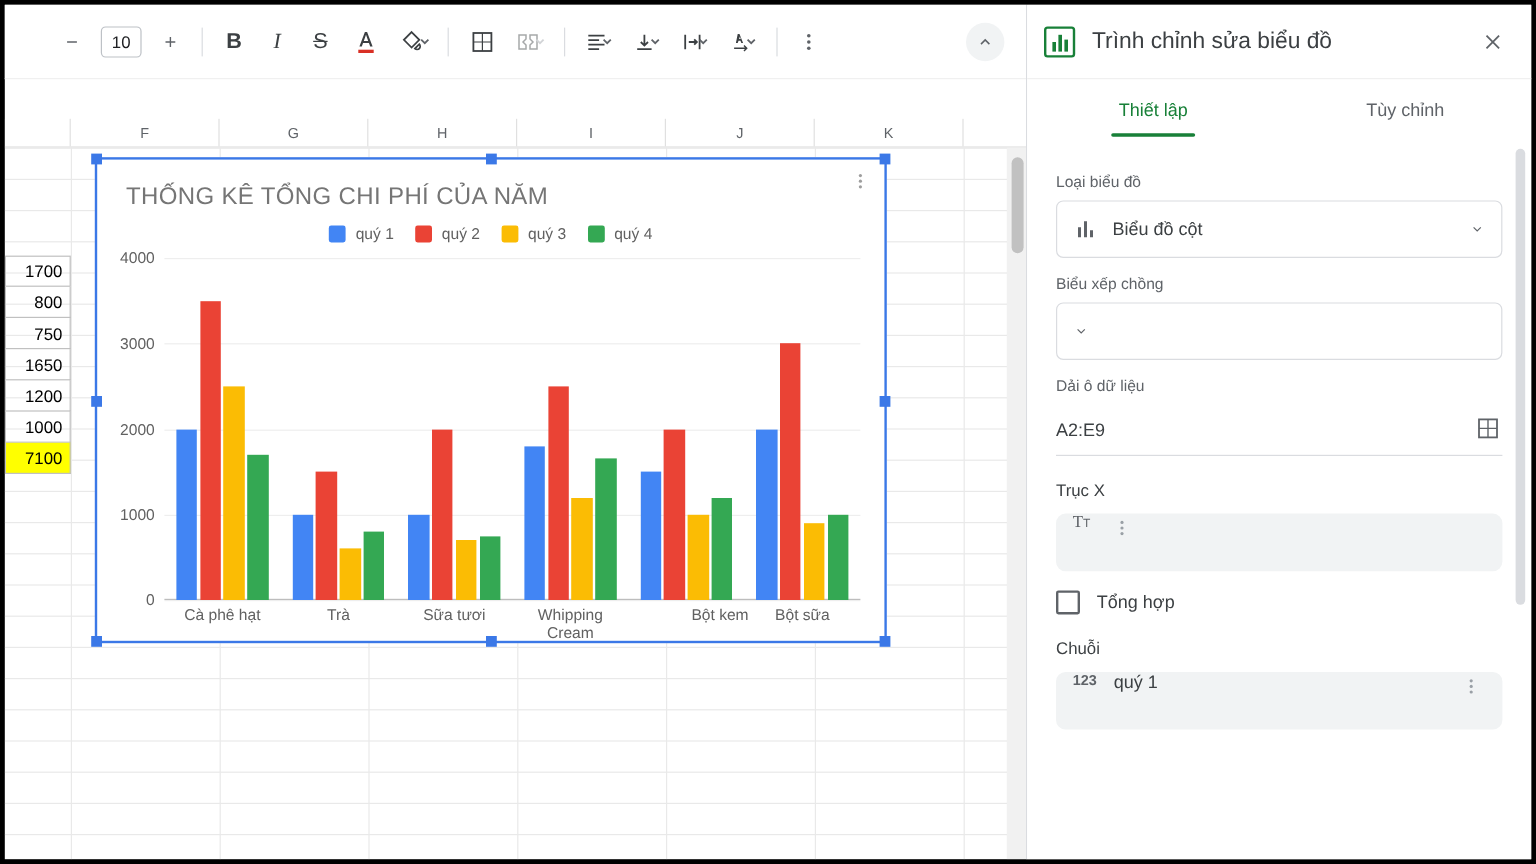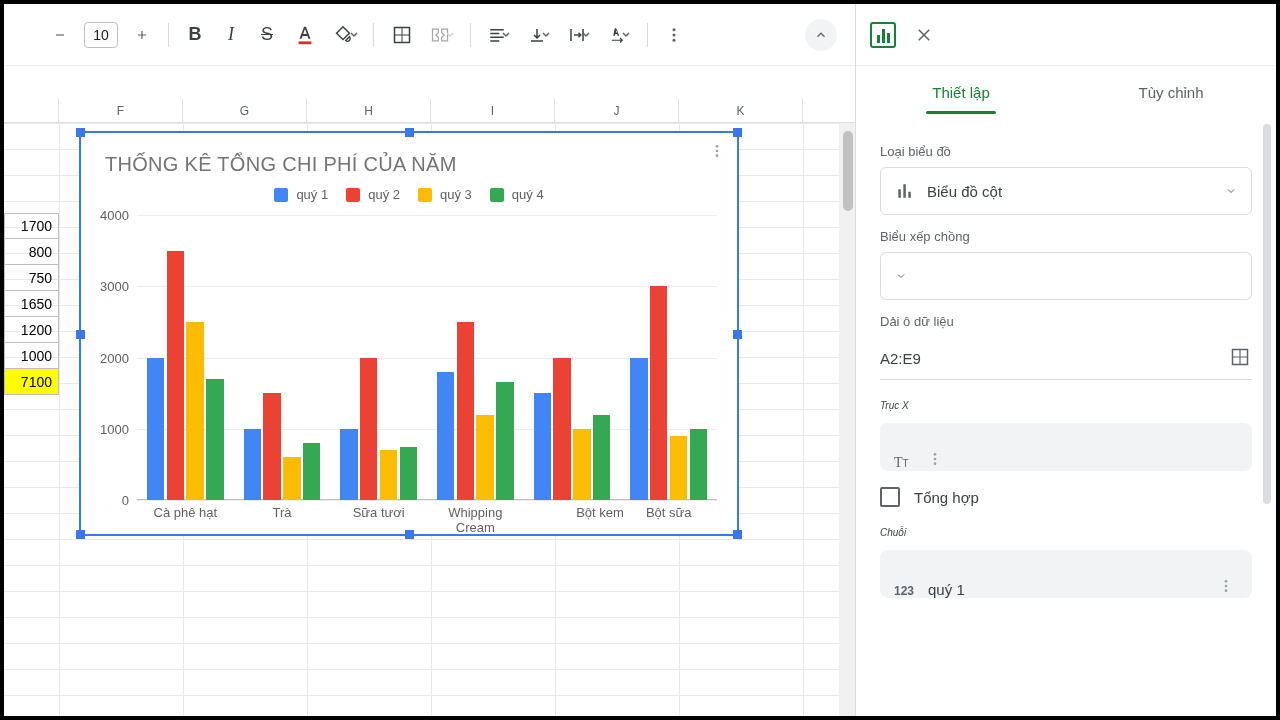--- a/index.html
+++ b/index.html
@@ -62,22 +62,22 @@
 
   .r-body { flex:1; overflow-y:auto; padding:12px 24px 20px 24px; position:relative; }
   .r-scroll { position:absolute; right:3px; top:0; bottom:0; width:10px; }
   .r-scroll .th { position:absolute; left:0; top:6px; width:8px; height:380px; background:#dadce0; border-radius:4px; }
   .flabel { font-size:13px; color:#5f6368; margin:14px 0 8px; }
   .sel { height:48px; border:1px solid #dadce0; border-radius:6px; display:flex; align-items:center; padding:0 14px; gap:12px; color:#3c4043; font-size:15px; }
   .sel .sp { flex:1; }
   .range-row { display:flex; align-items:center; justify-content:space-between; border-bottom:1px solid #dadce0; padding:10px 0 10px; margin-bottom:6px; }
   .range-val { font-size:15px; color:#3c4043; }
   .gridsel { width:22px; height:22px; color:#5f6368; }
-  .section-title { font-size:10px; color:#3c4043; margin:20px 0 12px;font-style:italic; }
-  .pill { height:48px; background:#f1f3f4; border-radius:8px; display:flex; align-items:flex-end; padding:0 14px; gap:14px; color:#3c4043; font-size:15px; }
+  .section-title { font-size:14px; color:#3c4043; margin:20px 0 12px; }
+  .pill { height:48px; background:#f1f3f4; border-radius:8px; display:flex; align-items:flex-start; padding:0 14px; gap:14px; color:#3c4043; font-size:15px; }
   .pill .txt { flex:1; }
   .dots { width:24px; height:24px; display:flex; align-items:center; justify-content:center; color:#5f6368; }
   .check-row { display:flex; align-items:center; gap:14px; margin:16px 0 4px; font-size:15px; color:#3c4043; }
   .cbox { width:20px; height:20px; border:2px solid #5f6368; border-radius:2px; }
 </style>
 </head>
 <body>
 
 <div class="frame">
 <div class="app">
@@ -322,20 +322,21 @@
     </div>
   </div>
 
   <div class="right">
     <div class="r-head">
       <div class="chart-icon-box">
         <div class="cbar" style="height:8px;"></div>
             <div class="cbar" style="height:14px;"></div>
             <div class="cbar" style="height:10px;"></div>
       </div>
+      <div class="r-title">Trình chỉnh sửa biểu đồ</div>
       <div class="close">
             <svg width="18" height="18" viewBox="0 0 24 24">
               <path d="M5 5l14 14M19 5L5 19" stroke="#5f6368" stroke-width="2"></path>
             </svg>
           </div>
     </div>
     <div class="tabs">
       <div class="tab active">Thiết lập</div>
       <div class="tab">Tùy chỉnh</div>
     </div>

